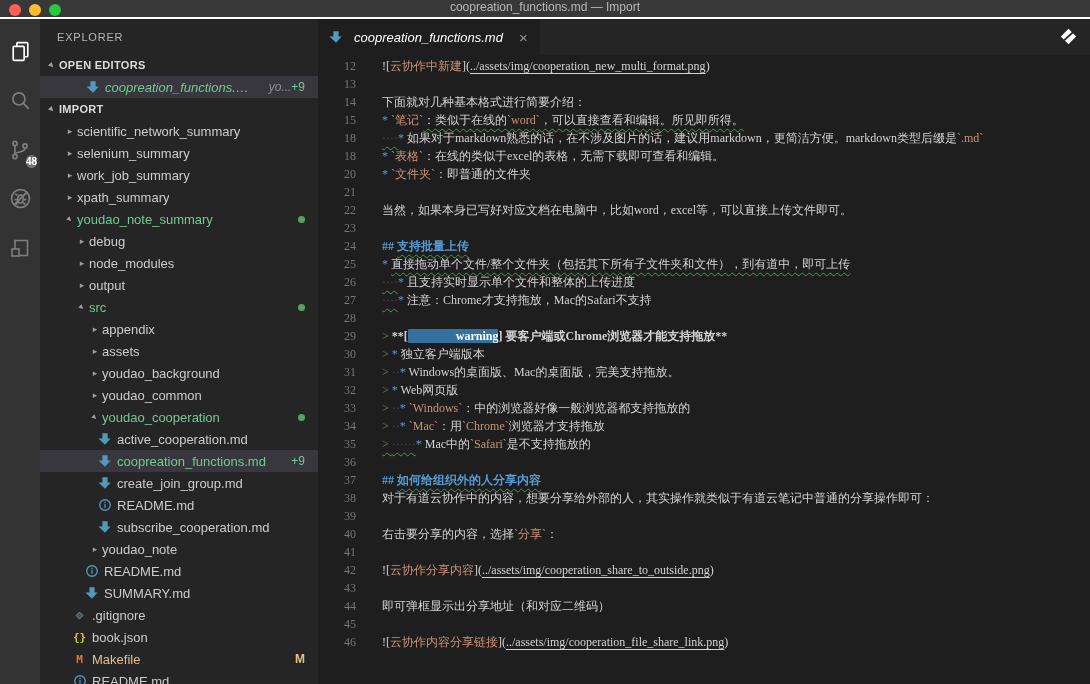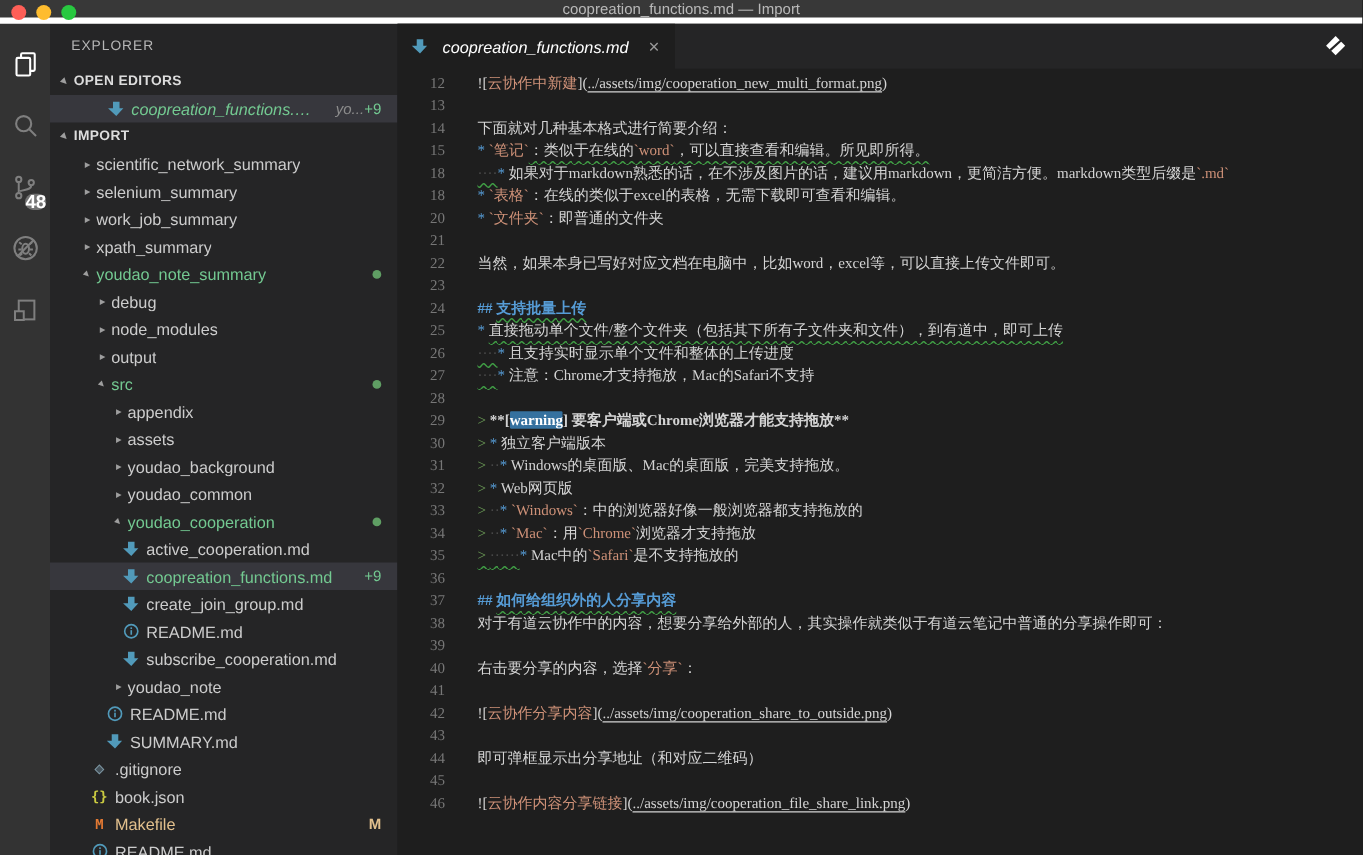--- a/index.html
+++ b/index.html
@@ -1,36 +1,36 @@
 <!DOCTYPE html>
 <html><head>
 <meta charset="utf-8">
 <style>
   html,body{margin:0;padding:0;width:1090px;height:684px;overflow:hidden;background:#1e1e1e;
     font-family:"Liberation Sans",sans-serif;-webkit-font-smoothing:antialiased;}
   *{box-sizing:border-box;}
 
   
-  .titlebar{height:19px;background:#383838;display:flex;align-items:center;position:relative;
-    border-bottom:5px solid #ffffff;}
+  .titlebar{height:19px;background:#383838;display:flex;align-items:flex-end;position:relative;
+    border-bottom:2px solid #ffffff;}
   .lights{position:absolute;left:9px;top:4px;display:flex;gap:8px;}
   .light{width:12px;height:12px;border-radius:50%;}
   .l-close{background:#ff5f57;}.l-min{background:#febc2e;}.l-max{background:#28c840;}
   .win-title{flex:1;text-align:center;color:#b9b9b9;font-size:12px;line-height:19px;}
 
   
   .main{display:flex;height:665px;}
 
   
   .activitybar{width:40px;background:#333333;display:flex;flex-direction:column;align-items:center;
     padding-top:8px;flex-shrink:0;}
   .ab-item{width:40px;height:49px;display:flex;align-items:center;justify-content:center;position:relative;}
   .ab-item svg{stroke:#7f7f7f;fill:none;stroke-width:1.6;}
   .ab-item.active svg{stroke:#ffffff;}
-  .ab-badge{position:absolute;bottom:6px;right:3px;background:#737373;color:#fff;font-size:15px;
+  .ab-badge{position:absolute;bottom:6px;right:3px;background:#737373;color:#fff;font-size:10px;
     font-weight:bold;border-radius:9px;padding:1px 0;line-height:11px;}
 
   
   .sidebar{width:278px;background:#252526;color:#cccccc;flex-shrink:0;overflow:hidden;font-size:13px;}
   .sb-title{height:35px;line-height:36px;padding-left:17px;font-size:11px;color:#b6b6b6;letter-spacing:.8px;}
   .sec-header{height:22px;display:flex;align-items:center;font-size:11px;font-weight:bold;color:#dddddd;
     padding-left:5px;letter-spacing:.3px;}
   .tw{display:inline-block;width:14px;color:#9e9e9e;font-size:9px;text-align:center;flex-shrink:0;
     font-style:normal;}
   .tw.open{transform:rotate(45deg);}
@@ -61,21 +61,21 @@
   .ln{width:38px;text-align:right;color:#777777;flex-shrink:0;}
   .lc{padding-left:26px;}
   .c-w{color:#d4d4d4;}
   .c-o{color:#ce9178;}
   .c-b{color:#569cd6;}
   .c-g{color:#6a9955;}
   .c-d{color:#4b4b4b;}
   .c-u{color:#d4d4d4;text-decoration:underline;text-underline-offset:3px;}
   .c-hd{color:#569cd6;font-weight:bold;}
   .c-bd{color:#d4d4d4;font-weight:bold;}
-  .c-hl{background:#35719f;color:#ffffff;border-radius:1px;}
+  .c-hl{background:#35719f;color:#ffffff;border-radius:1px;padding-left:48px;}
   .c-sq{text-decoration:underline wavy #3f9e44 1px;text-underline-offset:4px;text-decoration-skip-ink:none;}
   .c-hd.c-sq{text-decoration:underline wavy #3f9e44 1px;text-underline-offset:4px;}
 </style>
 </head>
 <body>
 
 <div class="titlebar">
   <div class="lights">
     <span class="light l-close"></span>
     <span class="light l-min"></span>

